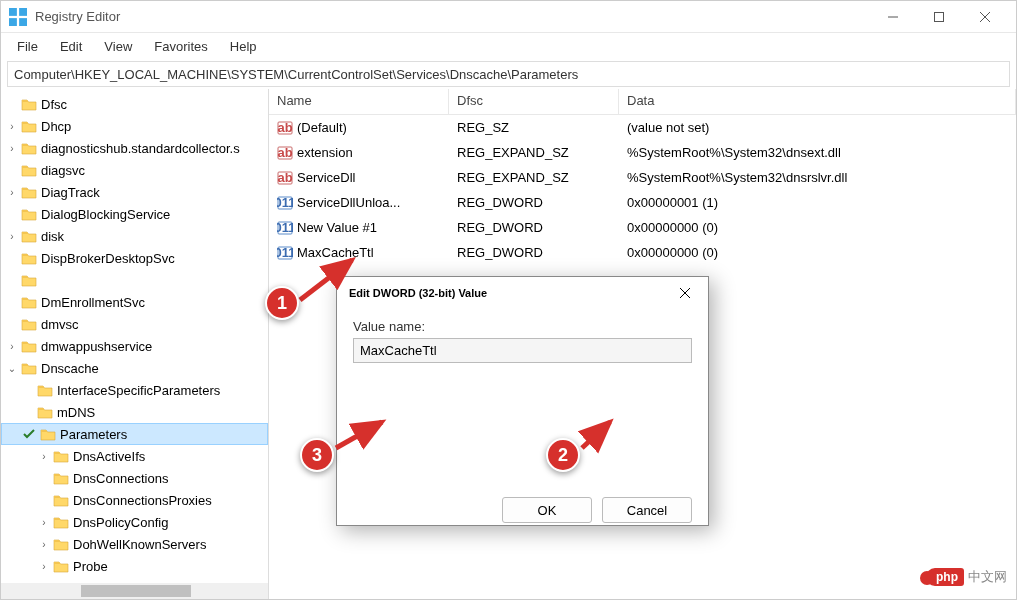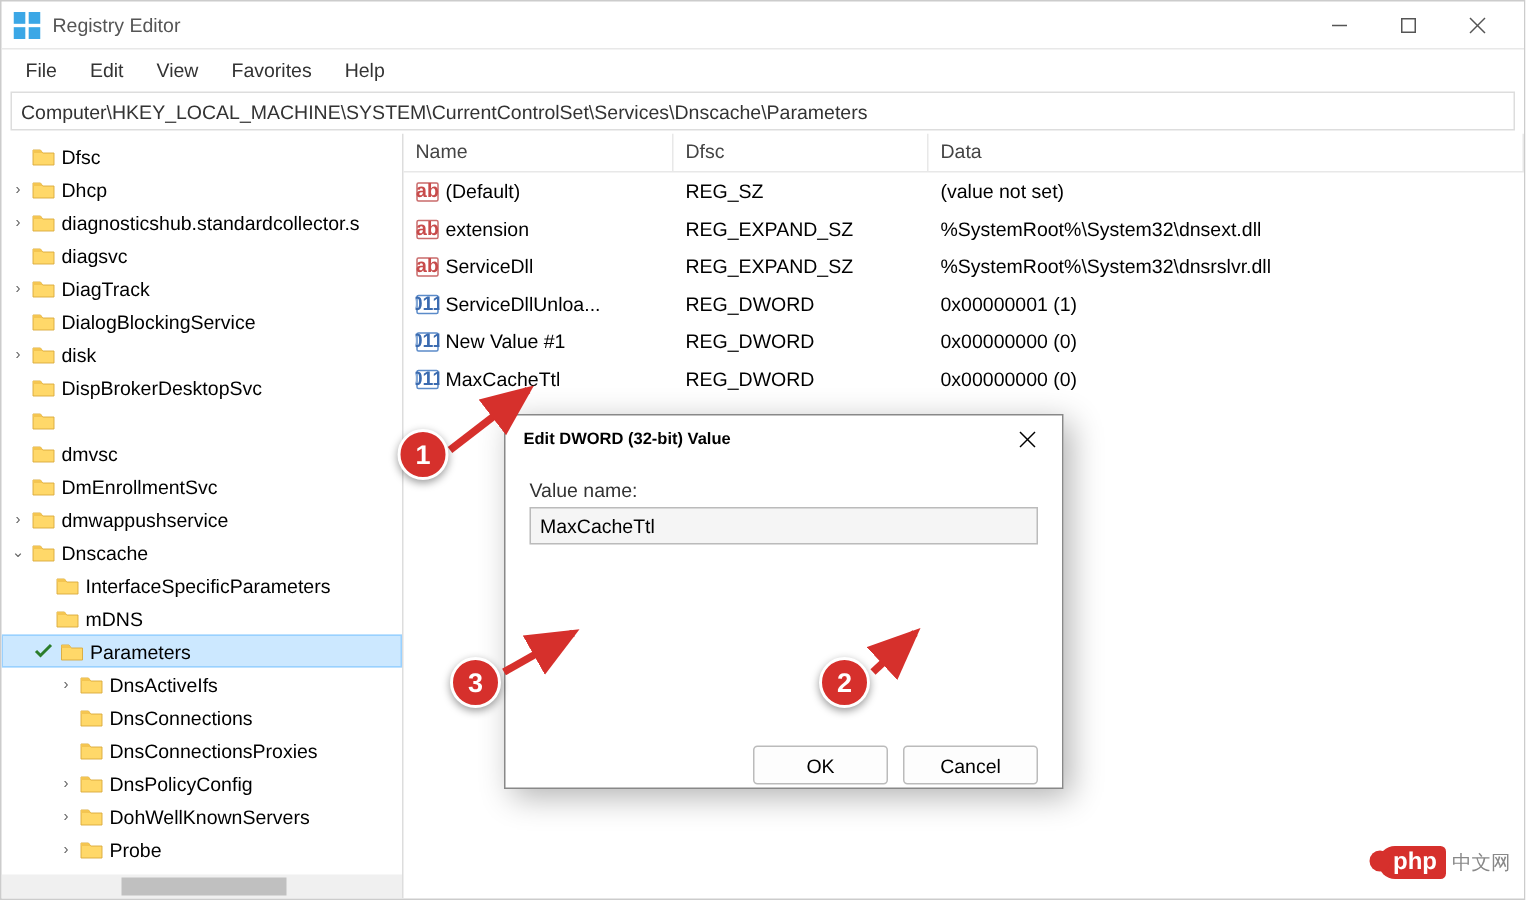--- a/index.html
+++ b/index.html
@@ -52,21 +52,21 @@
     .radio-outer { width: 16px; height: 16px; border-radius: 50%; border: 1px solid #888; display: flex; align-items: center; justify-content: center; }
     .radio-outer.sel { border-color: #0067c0; }
     .radio-inner { width: 8px; height: 8px; border-radius: 50%; background: #0067c0; }
     .dlg-buttons { display: flex; justify-content: flex-end; gap: 10px; padding: 8px 16px 2px; }
     .dlg-btn { width: 90px; height: 26px; border: 1px solid #bbb; background: #fdfdfd; border-radius: 3px; cursor: pointer; display: flex; align-items: center; justify-content: center; }
 
     
     .badge { position: absolute; width: 34px; height: 34px; border-radius: 50%; background: #d6302c; border: 2px solid #fff; color: #fff; font-weight: bold; font-size: 18px; display: flex; align-items: center; justify-content: center; box-shadow: 0 2px 6px rgba(0,0,0,0.4); z-index: 30; }
     .arrow { position: absolute; z-index: 29; }
     .watermark { position: absolute; right: 10px; bottom: 14px; display: flex; align-items: center; gap: 4px; color: #888; font-size: 13px; z-index: 40; }
-    .php-badge { background: #d6302c; color: #fff; font-weight: bold; padding: 2px 6px 2px 10px; border-radius: 12px 4px 4px 12px; font-size: 16px; position: relative; }
+    .php-badge { background: #d6302c; color: #fff; font-weight: bold; padding: 2px 6px 2px 10px; border-radius: 12px 4px 4px 12px; font-size: 12px; position: relative; }
     .php-badge::before { content:""; position:absolute; left:-6px; top:3px; width:14px; height:14px; background:#d6302c; border-radius:50%; }
 
     .indent-0 { padding-left: 4px; }
     .indent-1 { padding-left: 20px; }
     .indent-2 { padding-left: 36px; }
   </style>
 </head>
 <body>
 
 <div class="window">
@@ -184,29 +184,29 @@
               <path d="M1 3 h5 l1.5 2 H15 v8 H1 Z" fill="#ffd869" stroke="#d9a93a" stroke-width="0.6"></path>
               <path d="M1 3 h5 l1.5 2 H1 Z" fill="#f4c551"></path>
             </svg>
           </div>
           <div class="tree-node indent-0">
             <span class="chev"></span>
             <svg class="folder-icon" viewBox="0 0 16 14">
               <path d="M1 3 h5 l1.5 2 H15 v8 H1 Z" fill="#ffd869" stroke="#d9a93a" stroke-width="0.6"></path>
               <path d="M1 3 h5 l1.5 2 H1 Z" fill="#f4c551"></path>
             </svg>
+            <span>DmEnrollmentSvc</span>
+          </div>
+          <div class="tree-node indent-0">
+            <span class="chev"></span>
+            <svg class="folder-icon" viewBox="0 0 16 14">
+              <path d="M1 3 h5 l1.5 2 H15 v8 H1 Z" fill="#ffd869" stroke="#d9a93a" stroke-width="0.6"></path>
+              <path d="M1 3 h5 l1.5 2 H1 Z" fill="#f4c551"></path>
+            </svg>
             <span>dmvsc</span>
-          </div>
-          <div class="tree-node indent-0">
-            <span class="chev"></span>
-            <svg class="folder-icon" viewBox="0 0 16 14">
-              <path d="M1 3 h5 l1.5 2 H15 v8 H1 Z" fill="#ffd869" stroke="#d9a93a" stroke-width="0.6"></path>
-              <path d="M1 3 h5 l1.5 2 H1 Z" fill="#f4c551"></path>
-            </svg>
-            <span>DmEnrollmentSvc</span>
           </div>
           <div class="tree-node indent-0">
             <span class="chev">›</span>
             <svg class="folder-icon" viewBox="0 0 16 14">
               <path d="M1 3 h5 l1.5 2 H15 v8 H1 Z" fill="#ffd869" stroke="#d9a93a" stroke-width="0.6"></path>
               <path d="M1 3 h5 l1.5 2 H1 Z" fill="#f4c551"></path>
             </svg>
             <span>dmwappushservice</span>
           </div>
           <div class="tree-node indent-0">

